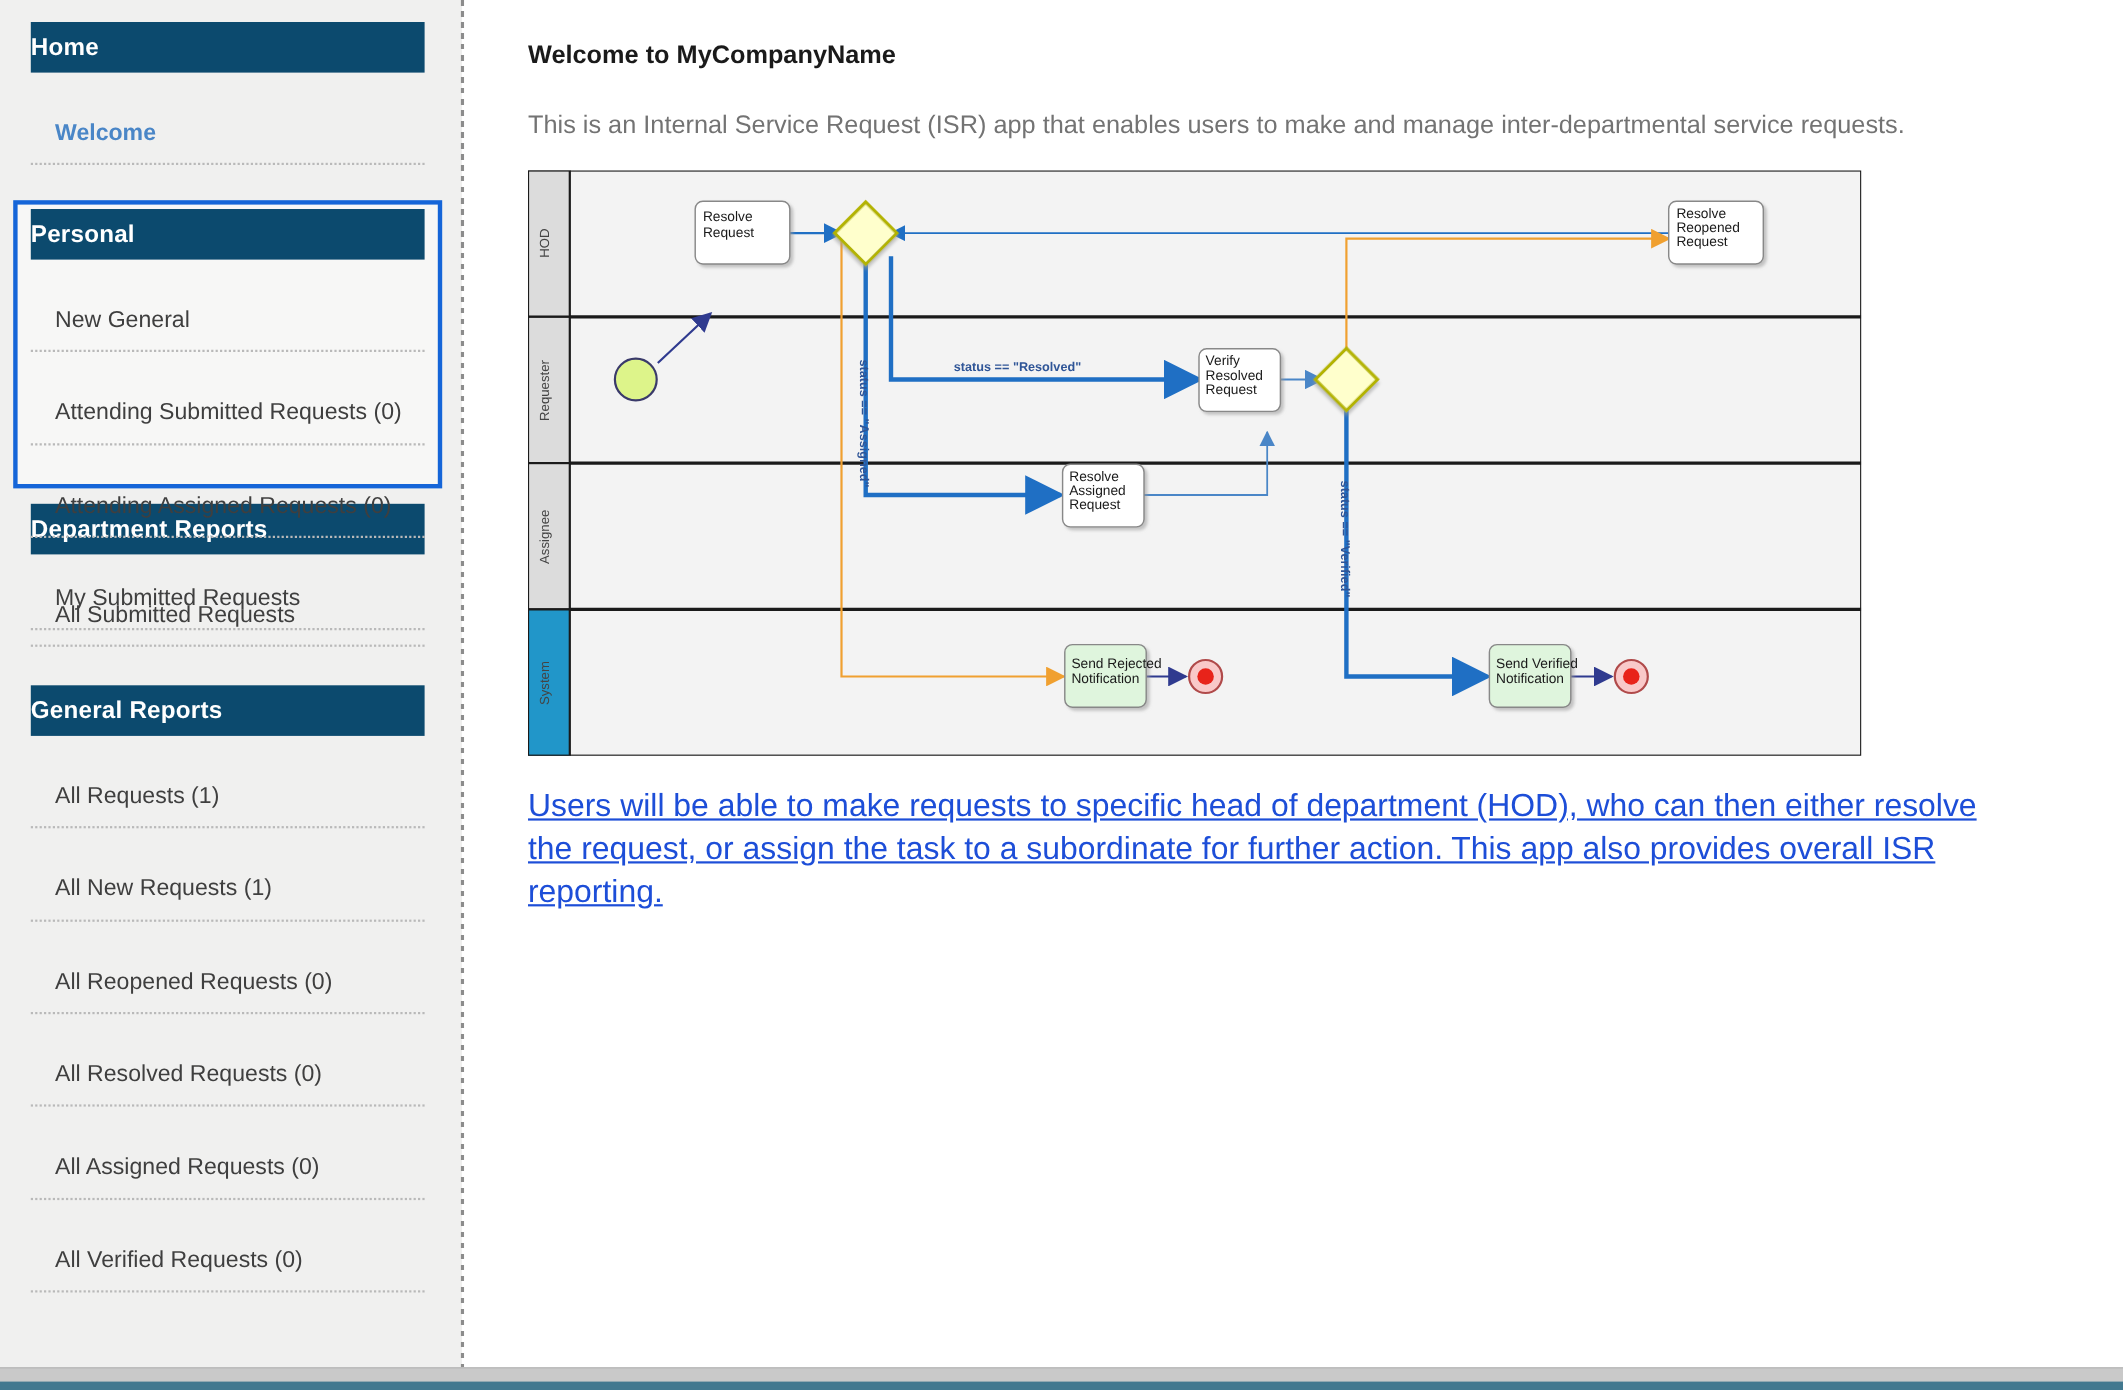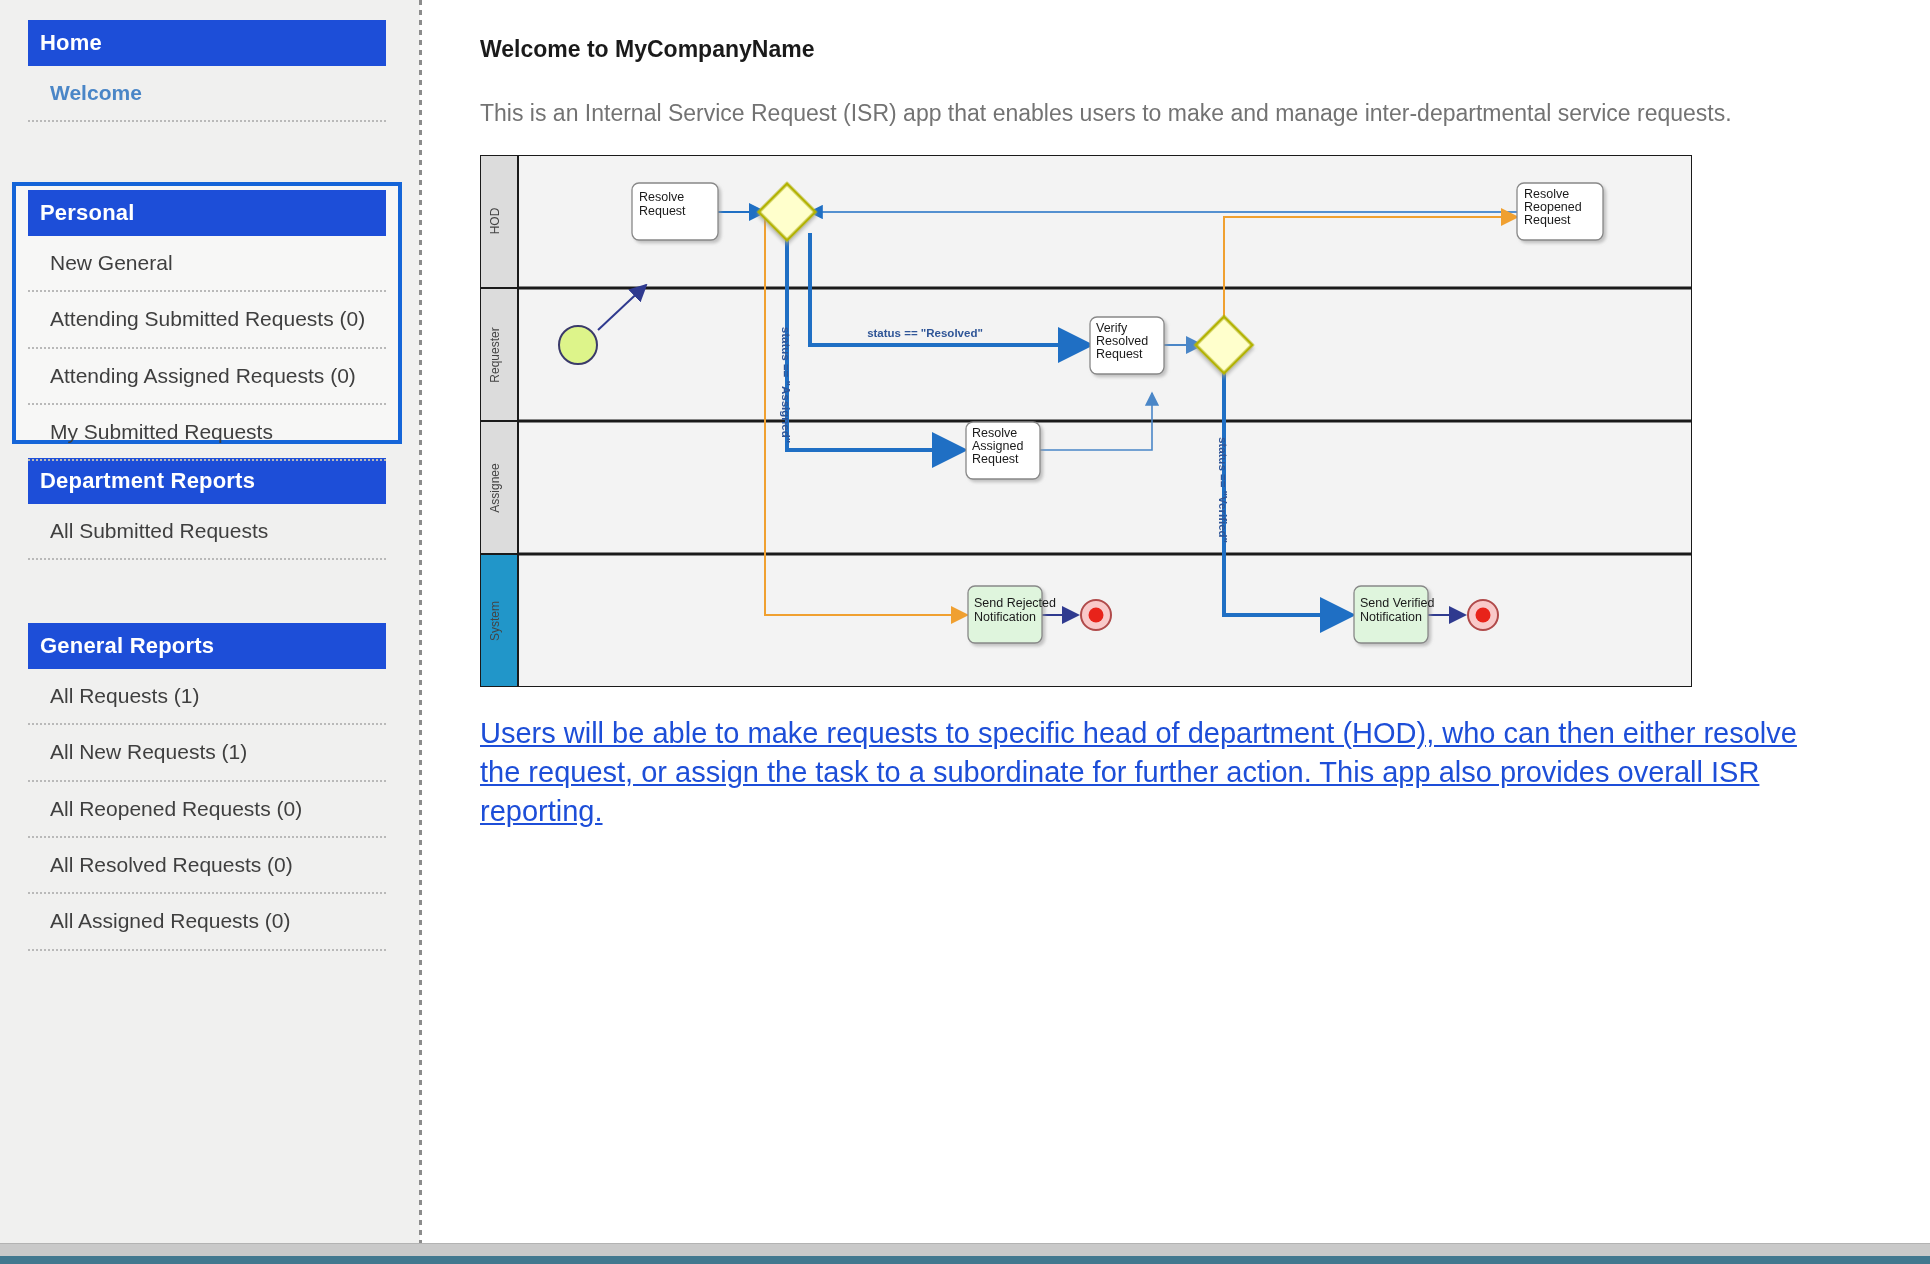--- a/index.html
+++ b/index.html
@@ -41,37 +41,37 @@
     position: absolute;
     left: 0; top: 1256px;
     width: 1930px; height: 8px;
     background: #42788f;
   }
 
   .nav-group { position: absolute; left: 28px; width: 358px; }
 
   .group-header {
     height: 46px;
-    background: #1d4ed8;
+    background: #0c4a6e;
     color: #ffffff;
     font-size: 22px;
     font-weight: bold;
     display: flex;
     align-items: center;
-    padding-left: 12px;
     letter-spacing: 0.2px;
   }
 
   .nav-item {
     color: #3f3f3f;
     font-size: 21px;
     padding: 13px 12px 13px 22px;
     line-height: 1.35;
     border-bottom: 2px dotted #b9b9b9;
     cursor: pointer;
+    margin-top: 28px;
   }
   .nav-item.active {
     color: #4a86c7;
     font-weight: bold;
   }
 
   
   #personal-focus {
     position: absolute;
     left: 12px; top: 182px;
@@ -164,20 +164,21 @@
       <div class="nav-item">All Submitted Requests</div>
     </div>
 
     <div class="nav-group" style="top:623px;">
       <div class="group-header">General Reports</div>
       <div class="nav-item">All Requests (1)</div>
       <div class="nav-item">All New Requests (1)</div>
       <div class="nav-item">All Reopened Requests (0)</div>
       <div class="nav-item">All Resolved Requests (0)</div>
       <div class="nav-item">All Assigned Requests (0)</div>
+      <div class="nav-item">All Verified Requests (0)</div>
     </div>
 
   </div>
 
   <div id="sidebar-divider"></div>
 
   <div id="main">
 
     <div id="page-title">Welcome to MyCompanyName</div>
     <div id="intro-text">This is an Internal Service Request (ISR) app that enables users to make and manage inter-departmental service requests.</div>

